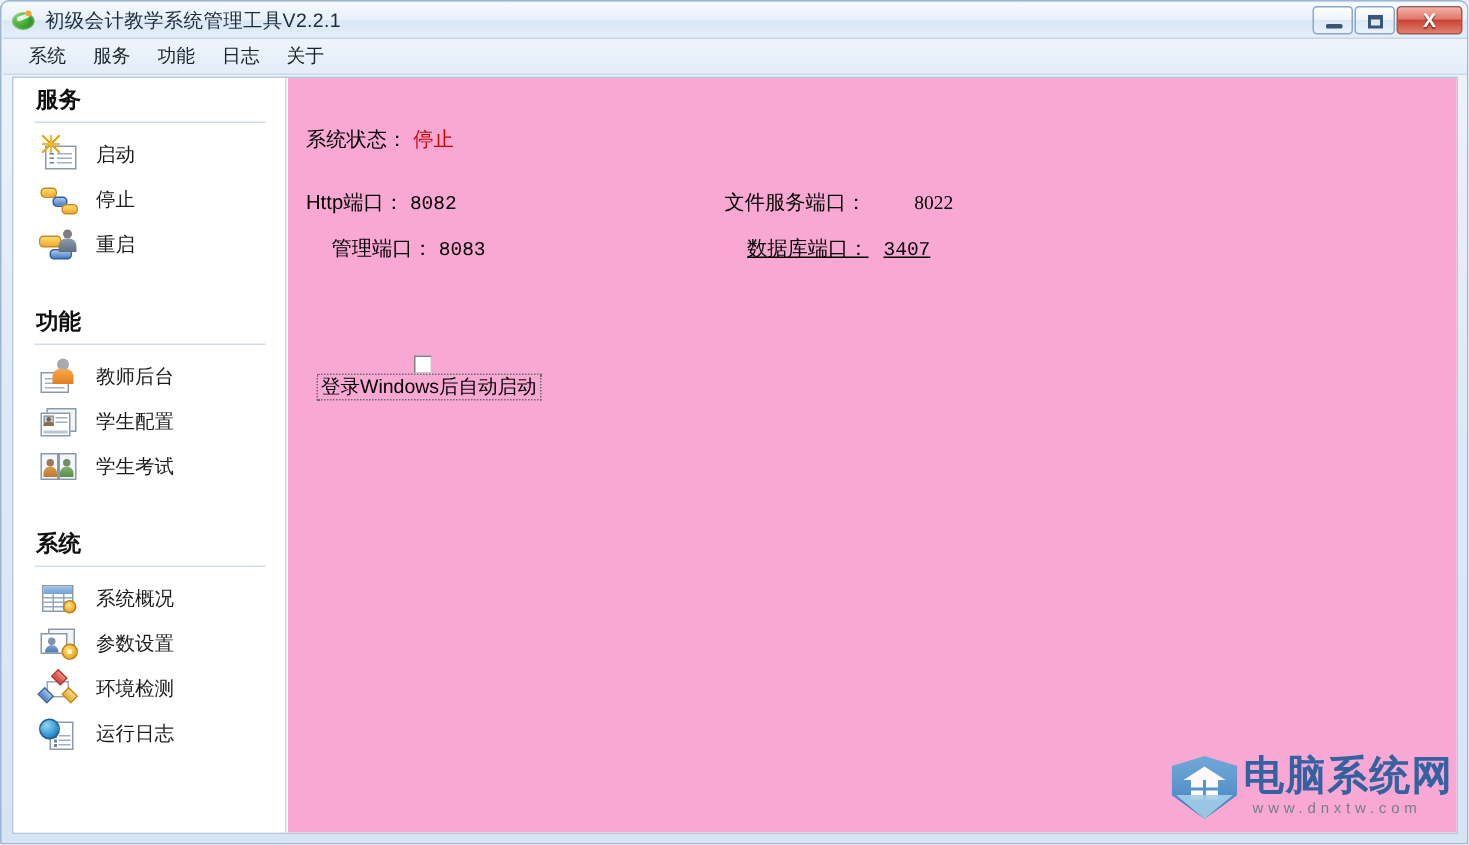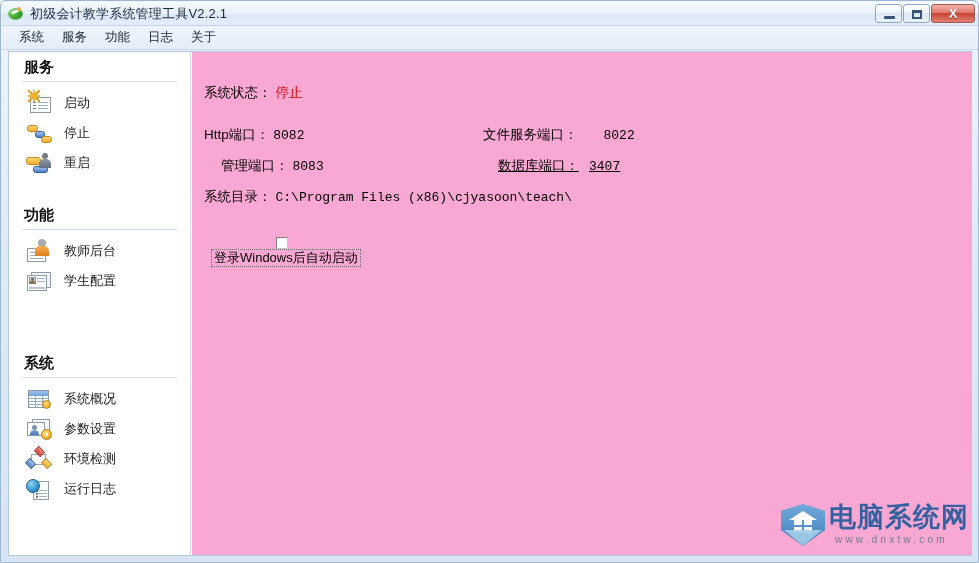--- a/index.html
+++ b/index.html
@@ -516,20 +516,32 @@
             <span class="pg" style="left:4px; top:9px; width:7px; height:7px; background:#c9d4e0;"></span>
             <span class="person-head" style="left:6px; top:10px; width:3px; height:3px; background:#7a6048;"></span>
             <span class="person-body" style="left:4px; top:13px; width:7px; height:3px; background:#8a6e52;"></span>
             <span class="ln" style="left:12px; top:10px; width:8px;"></span>
             <span class="ln" style="left:12px; top:13px; width:8px;"></span>
             <span class="ln" style="left:4px; top:19px; width:16px; background:#b9c6d4; height:2px;"></span>
           </span>
           <span class="nav-label">学生配置</span>
         </div>
 
+        <div class="nav-item" style="position:absolute; left:0; top:244px; width:182px;">
+          <span class="ico">
+            <span class="pg" style="left:2px; top:4px; width:12px; height:18px; background:#f4f8fc;"></span>
+            <span class="pg" style="left:14px; top:4px; width:12px; height:18px; background:#f4f8fc;"></span>
+            <span class="person-head" style="left:6px; top:8px; width:5px; height:5px; background:#9a7b55;"></span>
+            <span class="person-body" style="left:4px; top:13px; width:9px; height:7px; background:linear-gradient(180deg,#d89a4e 0%,#b97a2c 100%);"></span>
+            <span class="person-head" style="left:17px; top:8px; width:5px; height:5px; background:#6f8f62;"></span>
+            <span class="person-body" style="left:15px; top:13px; width:9px; height:7px; background:linear-gradient(180deg,#84b070 0%,#5a8c49 100%);"></span>
+            <span class="ln" style="left:13px; top:4px; width:2px; height:18px; background:#8c9aa8;"></span>
+          </span>
+          <span class="nav-label">学生考试</span>
+        </div>
 
         <div class="group" style="top:301px;">
           <div class="group-title">系统</div>
           <div class="group-rule"></div>
         </div>
 
         <div class="nav-item" style="position:absolute; left:0; top:332px; width:182px;">
           <span class="ico">
             <span class="pg" style="left:3px; top:4px; width:21px; height:18px;"></span>
             <span class="tbl-head" style="left:4px; top:5px; width:19px; height:5px;"></span>
@@ -596,32 +608,28 @@
           <span class="val-mono">8082</span>
         </div>
 
         <div class="field" style="left:12px; top:105px;margin-left:17px;">
           <span class="k lbl-cn">管理端口：</span>
           <span class="val-mono">8083</span>
         </div>
 
         <div class="field" style="left:291px; top:74px;gap:16px;">
           <span class="k lbl-cn">文件服务端口：</span>
-          <span class="val-mono" style="margin-left:6px;">8022</span>
+          <span class="val-mono" style="margin-left:12px;font-family:Liberation Serif, serif;">8022</span>
         </div>
 
         <div class="field" style="left:306px; top:105px;text-decoration:underline;">
           <span class="k lbl-cn">数据库端口：</span>
           <span class="val-mono" style="margin-left:6px;">3407</span>
         </div>
 
-        <div class="field" style="left:12px; top:136px;">
-          <span class="k lbl-cn">系统目录：</span>
-          <span class="val-mono">C:\Program Files (x86)\cjyasoon\teach\</span>
-        </div>
 
         <div class="chk-row" style="left:12px; top:185px;flex-direction:column;">
           <span class="chk-box"></span>
           <span class="chk-label">登录Windows后自动启动</span>
         </div>
 
       </div>
 
       <div class="watermark">
         <div class="wm-badge">

